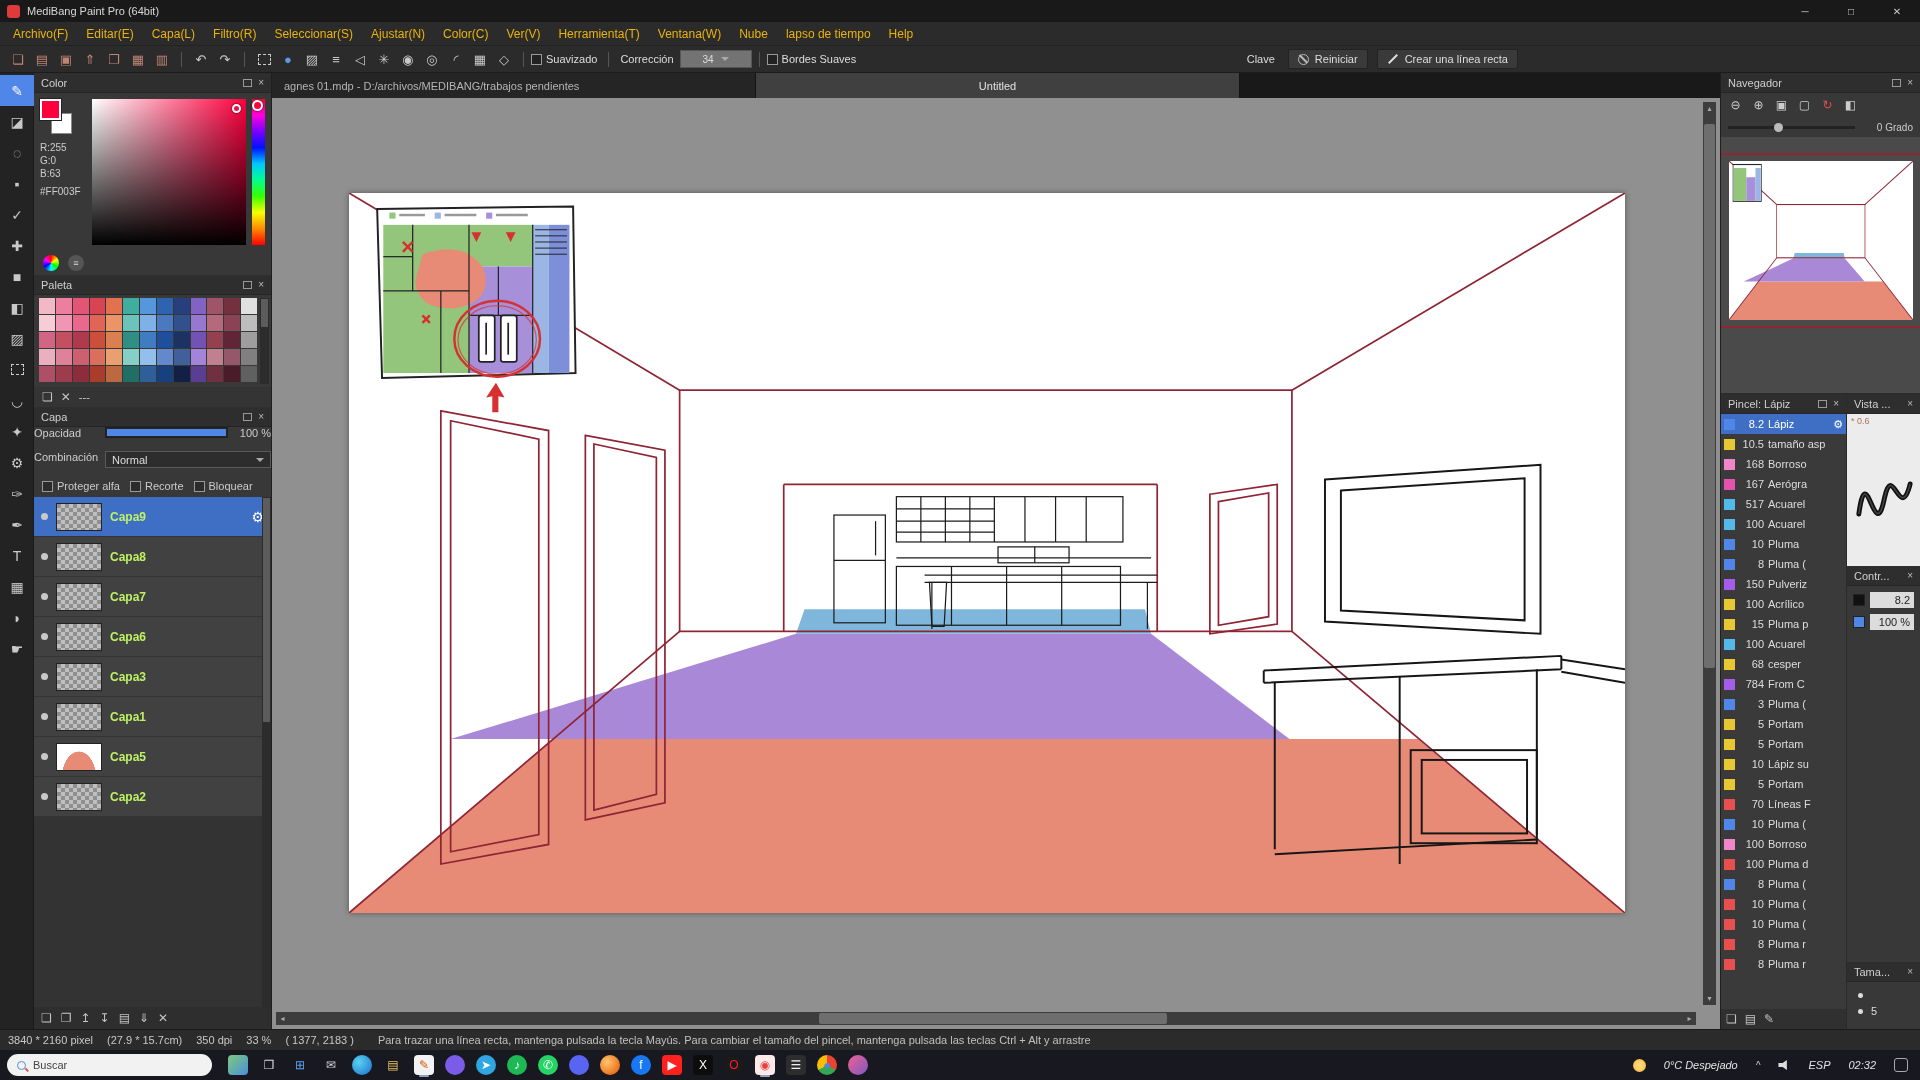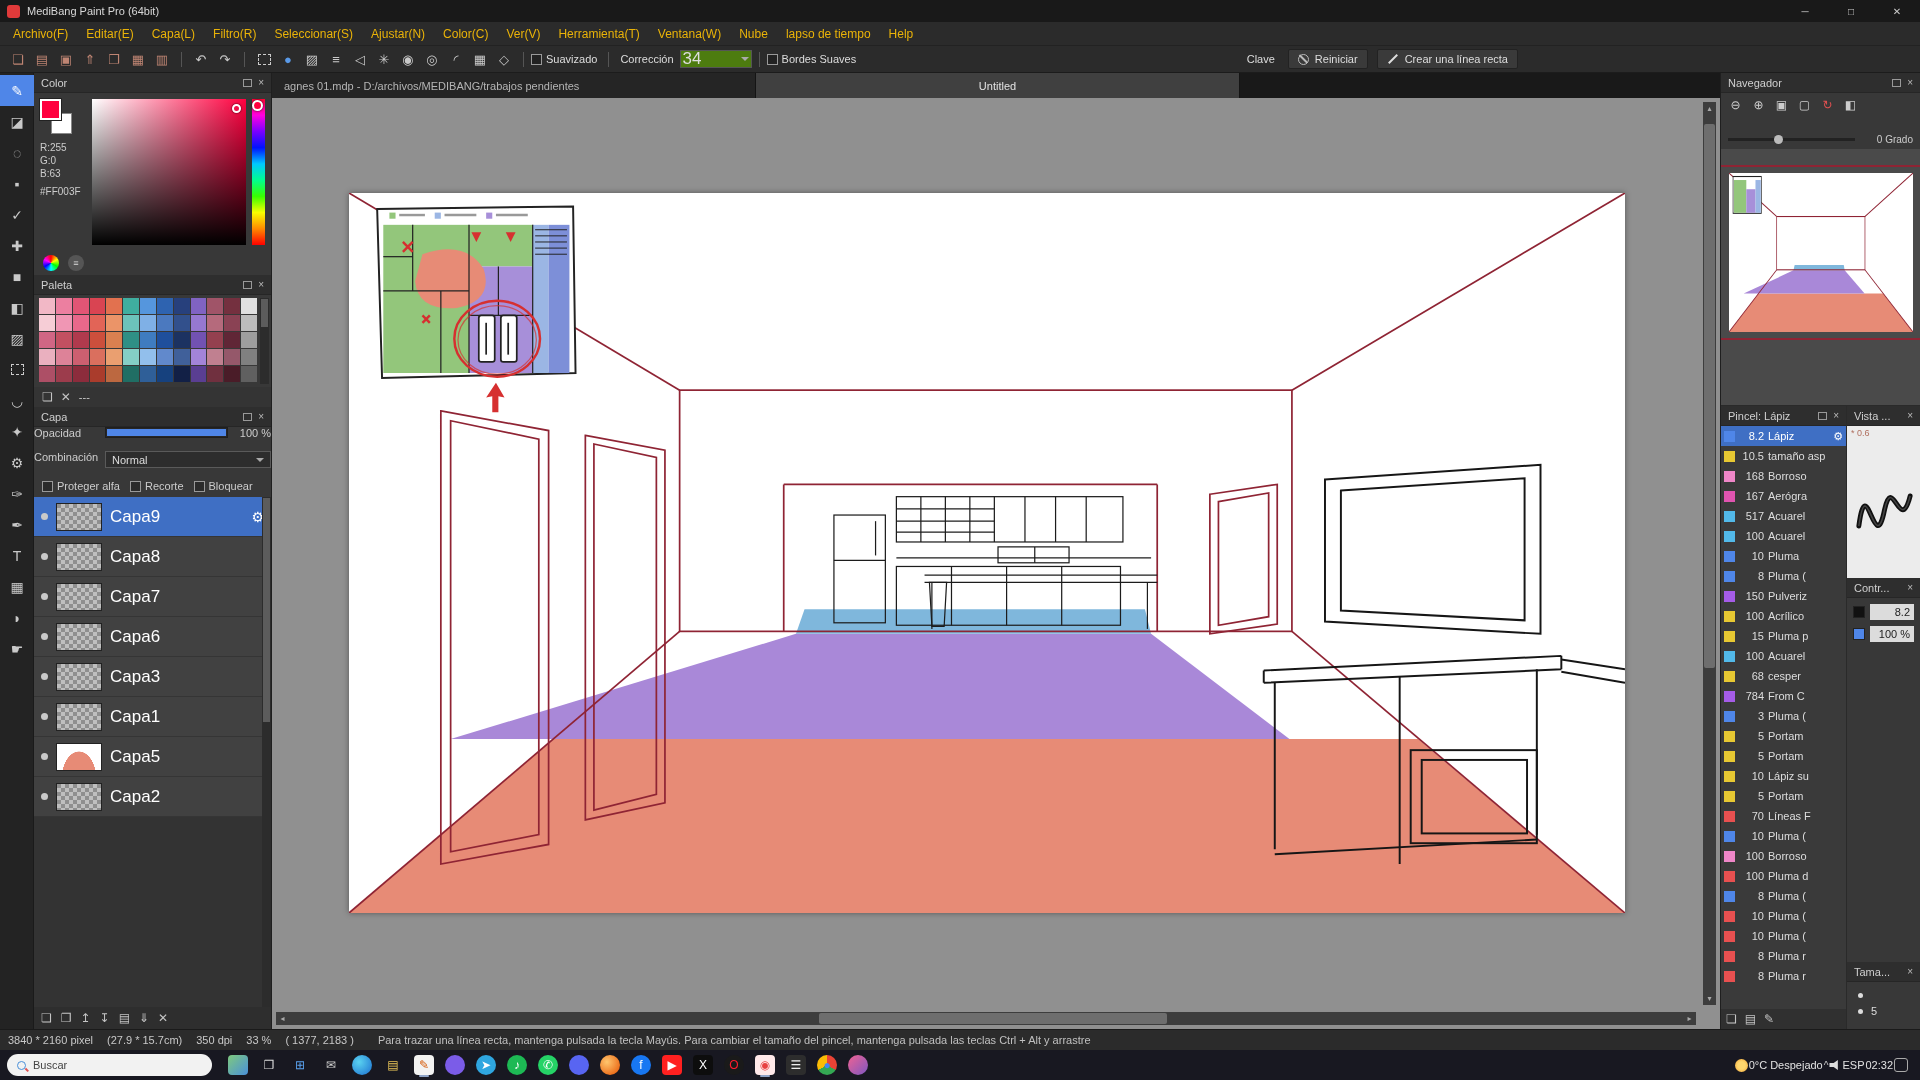--- a/index.html
+++ b/index.html
@@ -22,21 +22,21 @@
 
 .toolbar{height:28px;background:#2b2b2b;border-top:1px solid #222;border-bottom:1px solid #1c1c1c;display:flex;align-items:center;padding:0 6px;flex:none;}
 .tb-group{display:flex;align-items:center;}
 .tb-ico{min-width:24px;height:22px;display:flex;align-items:center;justify-content:center;font-size:13px;color:#c9c9c9;}
 .tb-ico.red{color:#bf8573;}
 .tb-ico.accent{color:#5a9ae8;}
 .dashed-box{width:13px;height:11px;border:1px dashed #ccc;}
 .tb-sep{width:1px;height:15px;background:#555;margin:0 7px;flex:none;}
 .tb-check{width:11px;height:11px;border:1px solid #999;background:#222;flex:none;}
 .tb-label{font-size:11px;color:#ddd;margin:0 4px;white-space:nowrap;}
-.dropdown{width:72px;height:18px;background:#4d7c0f;border:1px solid #555;display:flex;align-items:center;padding:0 2px;font-size:17px;margin-left:2px;}
+.dropdown{width:72px;height:18px;background:#737373;border:1px solid #555;display:flex;align-items:center;padding:0 22px;font-size:10px;margin-left:2px;}
 .dd-caret{margin-left:auto;width:0;height:0;border-left:4px solid transparent;border-right:4px solid transparent;border-top:4px solid #aaa;}
 .tb-right{margin-left:auto;margin-right:396px;display:flex;align-items:center;gap:9px;}
 .pill-btn{height:20px;background:#3a3a3a;border:1px solid #222;border-radius:2px;display:flex;align-items:center;gap:6px;padding:0 9px;font-size:11px;color:#ddd;white-space:nowrap;}
 .icon-noslash{width:11px;height:11px;border:1.5px solid #bbb;border-radius:50%;position:relative;flex:none;}
 .icon-noslash::after{content:"";position:absolute;left:-1px;top:3.5px;width:11px;height:1.5px;background:#bbb;transform:rotate(45deg);}
 .icon-line{width:12px;height:12px;position:relative;flex:none;}
 .icon-line::after{content:"";position:absolute;left:0;top:5px;width:12px;height:2px;background:#ddd;transform:rotate(-45deg);}
 
 
 .main{flex:1;display:flex;min-height:0;}
@@ -90,21 +90,21 @@
 .combo{flex:1;height:17px;background:#2d2d2d;border:1px solid #5a5a5a;display:flex;align-items:center;padding:0 6px;font-size:11px;color:#ddd;}
 .checks{height:22px;display:flex;align-items:center;gap:10px;padding:0 8px;flex:none;}
 .check-item{display:flex;align-items:center;gap:4px;font-size:11px;color:#ccc;}
 .cb{width:11px;height:11px;border:1px solid #999;background:#2b2b2b;flex:none;}
 .layer-area{flex:1;position:relative;background:#333;overflow:hidden;}
 .layer-row{height:40px;display:flex;align-items:center;gap:8px;padding:0 7px;background:#414141;border-bottom:1px solid #353535;}
 .layer-row.selected{background:var(--c-selection);}
 .vis-dot{width:7px;height:7px;border-radius:50%;background:#c9c9c9;flex:none;}
 .l-thumb{width:46px;height:28px;border:1px solid #222;flex:none;background-color:#8f8f8f;background-image:linear-gradient(45deg,#bfbfbf 25%,transparent 25%,transparent 75%,#bfbfbf 75%),linear-gradient(45deg,#bfbfbf 25%,transparent 25%,transparent 75%,#bfbfbf 75%);background-size:8px 8px;background-position:0 0,4px 4px;}
 .l-thumb.art{background:#fff radial-gradient(ellipse at 50% 135%,var(--c-salmon) 55%,#fff 56%);}
-.layer-name{font-size:17px;color:#ffffff;}
+.layer-name{font-size:12px;color:#bef264;font-weight:bold;}
 .l-gear{display:none;margin-left:auto;font-size:14px;color:#fff;}
 .layer-row.selected .l-gear{display:block;}
 .layer-scroll{position:absolute;right:0;top:0;bottom:0;width:9px;background:#2c2c2c;}
 .layer-scroll::after{content:"";position:absolute;top:1px;left:1px;right:1px;height:44%;background:#5c5c5c;}
 .layer-foot{height:22px;background:#2e2e2e;display:flex;align-items:center;gap:9px;padding:0 7px;flex:none;}
 .mini-ico{font-size:12px;color:#c5c5c5;line-height:1;}
 
 
 .center{flex:1;display:flex;flex-direction:column;min-width:0;}
 .tabbar{height:25px;background:#191919;display:flex;flex:none;}
@@ -119,21 +119,21 @@
 .h-thumb{position:absolute;left:38%;width:25%;top:1px;bottom:1px;background:#6e6e6e;border-radius:2px;}
 .vscroll{position:absolute;top:4px;bottom:24px;right:4px;width:13px;background:#3d3d3d;display:flex;flex-direction:column;align-items:center;}
 .v-track{flex:1;position:relative;width:100%;}
 .v-thumb{position:absolute;top:1%;height:62%;left:1px;right:1px;background:#6e6e6e;border-radius:2px;}
 
 
 .right-panels{width:200px;background:#383838;border-left:1px solid #1f1f1f;display:flex;flex-direction:column;flex:none;}
 .nav-tools{height:24px;display:flex;align-items:center;gap:2px;padding:0 4px;flex:none;}
 .nav-ico{width:21px;height:19px;display:flex;align-items:center;justify-content:center;font-size:12px;color:#ccc;}
 .nav-ico.accent{color:#e05050;}
-.nav-slider-row{height:20px;display:flex;align-items:center;gap:22px;padding:0 7px;flex:none;margin-top:12px;}
+.nav-slider-row{height:20px;display:flex;align-items:center;gap:22px;padding:0 7px;flex:none;}
 .nav-track{flex:1;height:3px;background:#222;position:relative;}
 .nav-thumb-dot{position:absolute;left:36%;top:-3px;width:9px;height:9px;border-radius:50%;background:#bbb;}
 .nav-deg{font-size:10px;color:#ccc;white-space:nowrap;}
 .nav-view{height:256px;background:#4a4a4a;position:relative;flex:none;}
 .nav-redline{position:absolute;left:0;right:0;height:2px;background:var(--c-line);}
 .nav-canvas{position:absolute;left:8px;top:24px;width:184px;height:159px;background:#fff;}
 .nav-canvas svg{width:100%;height:100%;display:block;}
 .sidebar-cols{flex:1;display:flex;min-height:0;border-top:1px solid #2a2a2a;}
 .brush-col{width:126px;display:flex;flex-direction:column;border-right:1px solid #2a2a2a;flex:none;}
 .brush-list{flex:1;background:#3a3a3a;overflow:hidden;}
@@ -166,21 +166,21 @@
 .taskbar{height:30px;background:#181821;display:flex;align-items:center;padding:0 7px;flex:none;}
 .search-pill{width:205px;height:22px;background:#f2f2f2;border-radius:12px;display:flex;align-items:center;gap:7px;padding:0 10px;color:#444;font-size:11px;flex:none;}
 .search-glyph{width:9px;height:9px;border:1.5px solid #4a90d9;border-radius:50%;position:relative;flex:none;}
 .search-glyph::after{content:"";position:absolute;left:7px;top:7px;width:4px;height:1.5px;background:#e05050;transform:rotate(45deg);}
 .tb-apps{display:flex;align-items:center;gap:3px;margin-left:12px;}
 .tb-app{width:28px;height:26px;display:flex;align-items:center;justify-content:center;border-radius:4px;position:relative;flex:none;}
 .tb-app.active::after{content:"";position:absolute;bottom:1px;left:9px;right:9px;height:2px;border-radius:2px;background:#8fa4c8;}
 .tb-app-inner{width:20px;height:20px;border-radius:4px;display:flex;align-items:center;justify-content:center;overflow:hidden;}
 .tb-app-inner.round{border-radius:50%;}
 .tb-glyph{font-size:12px;line-height:1;color:#ddd;}
-.tray{margin-left:auto;display:flex;align-items:center;gap:1px;font-size:11px;color:#e2e2e2;padding-right:5px;}
+.tray{margin-left:auto;display:flex;align-items:center;gap:18px;font-size:11px;color:#e2e2e2;padding-right:5px;font-style:italic;}
 .sun-ico{width:13px;height:13px;border-radius:50%;background:radial-gradient(circle,#ffd76e 40%,#f0a030);flex:none;}
 .vol-ico{width:12px;height:10px;background:#ddd;clip-path:polygon(0 30%,35% 30%,70% 0,70% 100%,35% 70%,0 70%);}
 .notif-ico{width:14px;height:14px;border:1px solid #aaa;border-radius:3px;}
 .tray-chevron{font-size:10px;color:#ccc;}
 </style>
 </head>
 <body>
 
 <div class="app">
 

